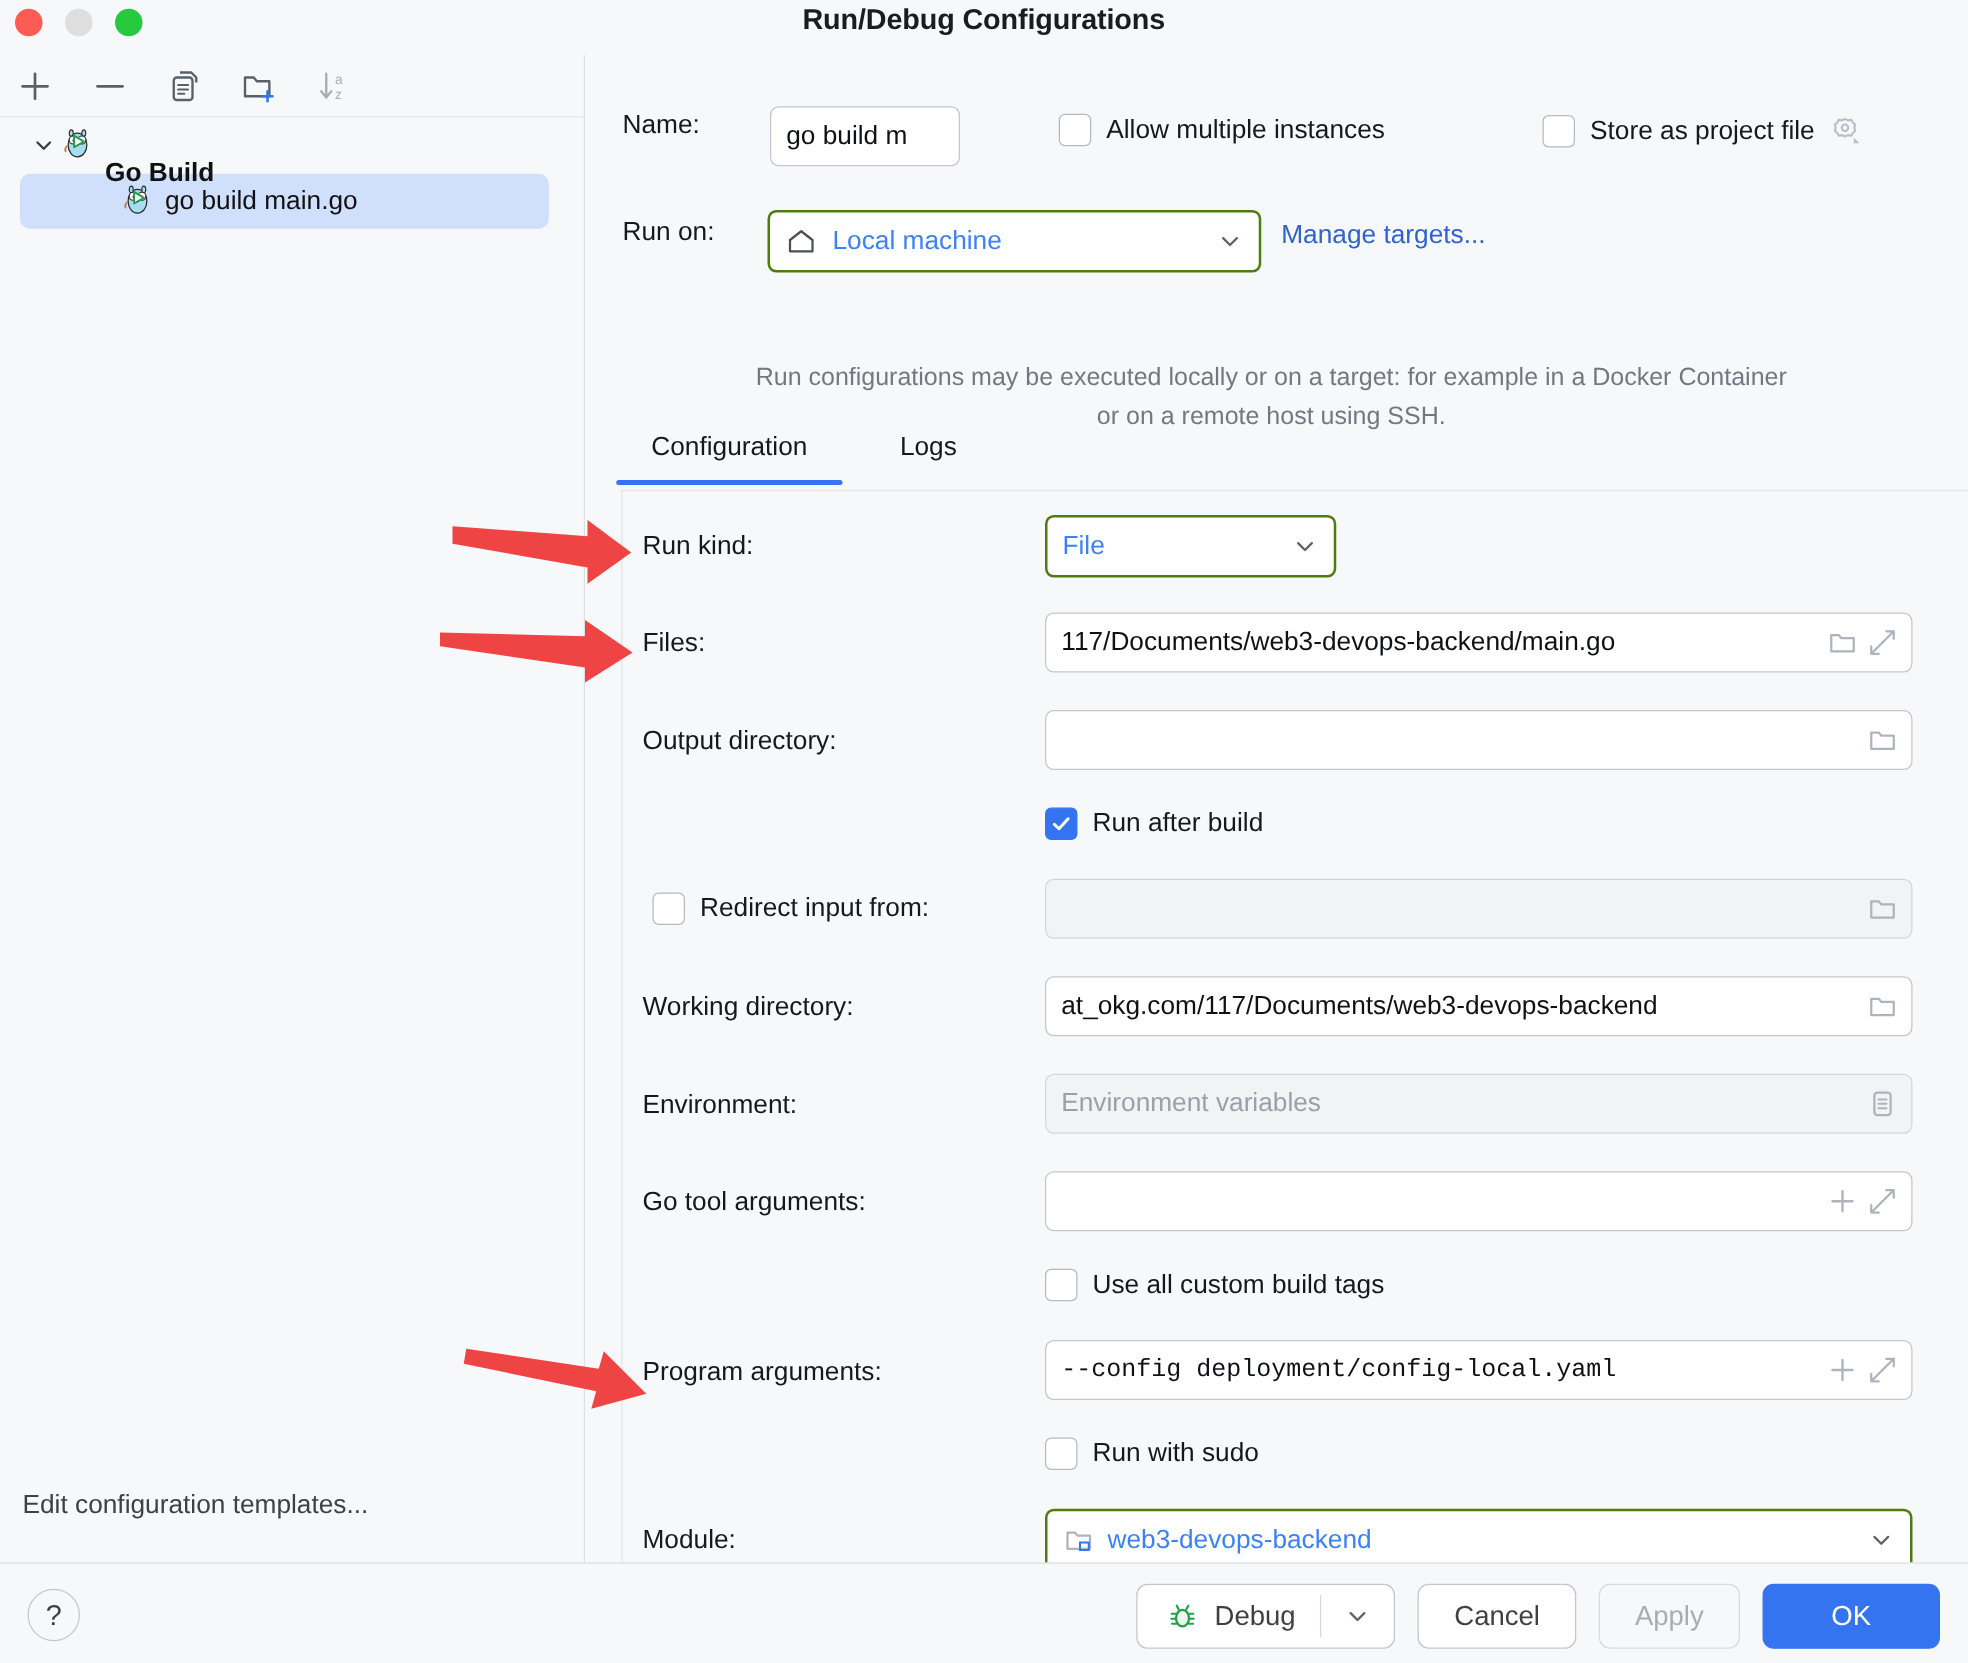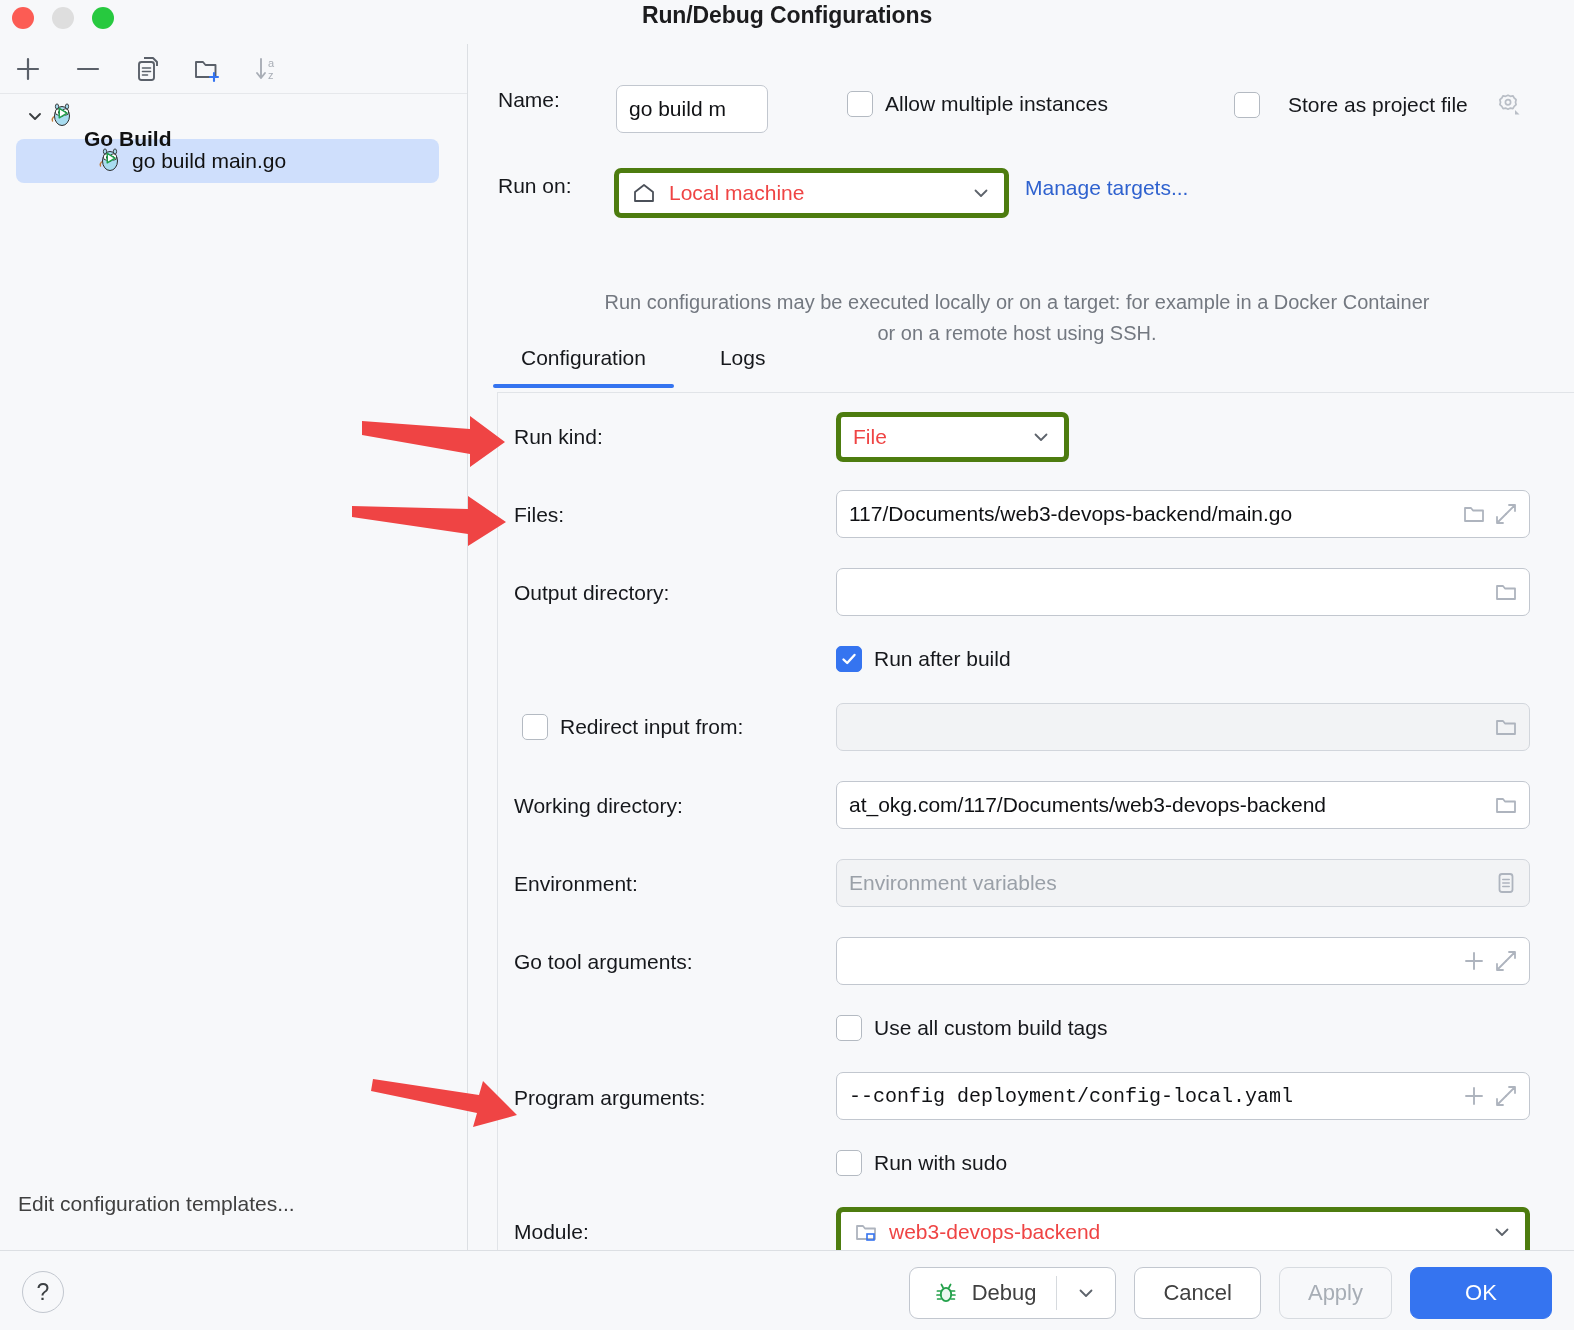--- a/index.html
+++ b/index.html
@@ -88,23 +88,23 @@
     height: 48px; display: flex; align-items: center;
     padding: 0 10px 0 12px; font-size: 21px; color: #101114;
   }
   .textfield.gray { background: #f2f3f5; border-color: #d2d6dc; }
   .textfield .ph { color: #9aa0a8; }
   .textfield .val { flex: 1; overflow: hidden; white-space: nowrap; }
   .textfield .val.mono { font-family: "Liberation Mono", monospace; font-size: 20px; }
   .fi { flex: 0 0 auto; display: flex; align-items: center; margin-left: 6px; }
 
   .dropdown {
-    background: #ffffff; border: 5px solid #4d7c0f; border-radius: 7px;
+    background: #ffffff; border: 2px solid #4d7c0f; border-radius: 7px;
     height: 50px; display: flex; align-items: center; justify-content: space-between;
-    padding: 16px 12px; font-size: 21px; color: #ef4444;
+    padding: 16px 12px; font-size: 21px; color: #3b82f6;
   }
 
   .cb {
     width: 26px; height: 26px; border: 1.6px solid #b4bac2; border-radius: 5px;
     background: #fff; flex: 0 0 26px;
   }
   .cb.checked {
     background: #3574f0; border-color: #3574f0;
     display: flex; align-items: center; justify-content: center;
   }
@@ -262,21 +262,21 @@
     <div class="row" style="top:44px; left:29px;">
       <span class="lbl">Name:</span>
     </div>
     <div class="textfield" style="position:absolute; top:41px; left:147px; width:152px;">
       <span class="val">go build m</span>
     </div>
     <div class="row" style="top:47px; left:378px;">
       <span class="cb"></span>
       <span class="cb-label">Allow multiple instances</span>
     </div>
-    <div class="row" style="top:47px; left:765px;gap:16px;">
+    <div class="row" style="top:47px; left:765px;">
       <span class="cb"></span>
       <span class="cb-label">Store as project file</span>
       <span style="margin-left:10px; display:flex;">
         <svg width="28" height="28" viewBox="0 0 28 28">
           <path d="M14 4.2 l2.4 1.1 l2.5 -0.5 l1.3 2.2 l1.9 1.7 l-0.6 2.5 l0.6 2.5 l-1.9 1.7 l-1.3 2.2 l-2.5 -0.5 l-2.4 1.1 l-2.4 -1.1 l-2.5 0.5 l-1.3 -2.2 l-1.9 -1.7 l0.6 -2.5 l-0.6 -2.5 l1.9 -1.7 l1.3 -2.2 l2.5 0.5 z" fill="none" stroke="#b9bec6" stroke-width="1.7" stroke-linejoin="round"></path>
           <circle cx="14" cy="11.2" r="2.6" fill="none" stroke="#b9bec6" stroke-width="1.7"></circle>
           <path d="M21 19 l4.5 4.5 h-4.5 z" fill="#b9bec6"></path>
         </svg>
       </span>
     </div>

